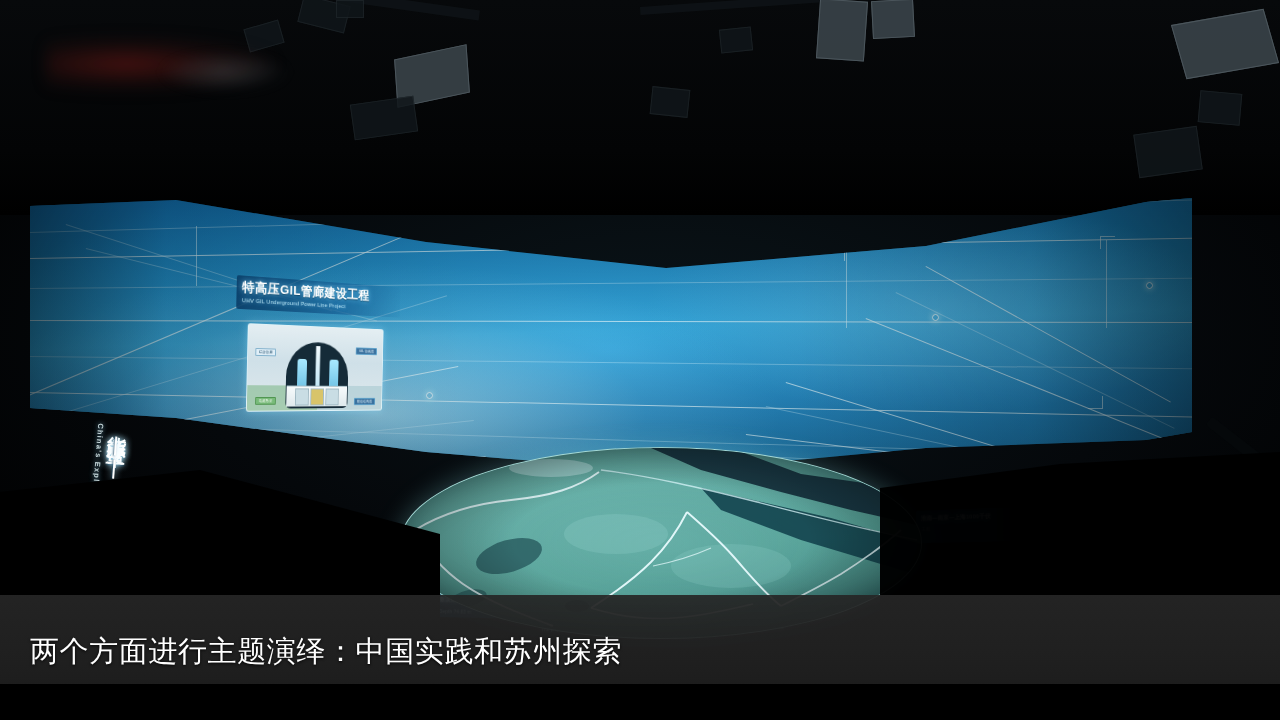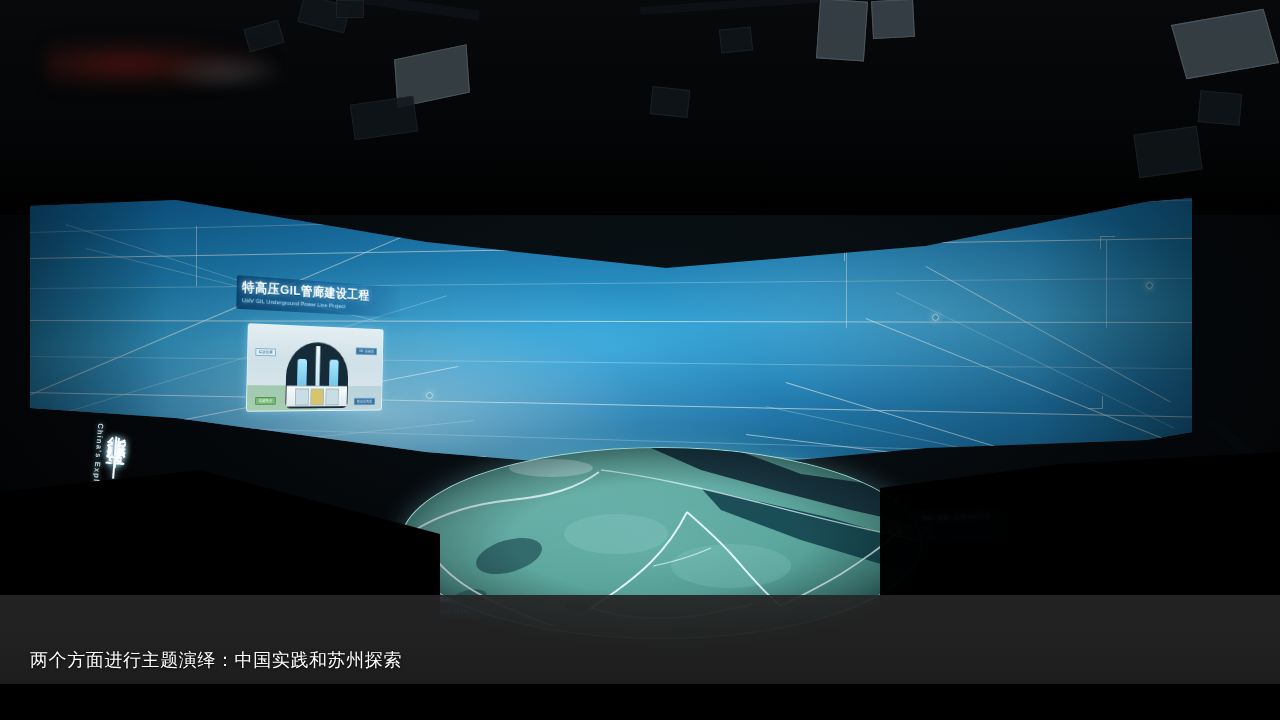--- a/index.html
+++ b/index.html
@@ -158,21 +158,21 @@
   .fp-svg{position:absolute;inset:0;}
   .fp-dark{position:absolute;inset:0;
       background:radial-gradient(ellipse 270px 100px at 50% 48%, rgba(0,0,0,0) 55%, rgba(0,0,0,.35) 100%);}
 
   
   .rail{position:absolute;background:#05080a;}
 
   
   .subbar{position:absolute;left:0;bottom:0;width:1280px;height:125px;
       background:linear-gradient(180deg, rgba(38,38,38,.93) 0%, rgba(32,32,32,.97) 55%, rgba(26,26,26,1) 100%);}
-  .subtext{position:absolute;left:30px;bottom:48px;color:#ffffff;font-size:18px;letter-spacing:.6px;
+  .subtext{position:absolute;left:30px;bottom:48px;color:#ffffff;font-size:29px;letter-spacing:.6px;
       font-family:"DejaVu Sans","Liberation Sans",sans-serif;
       text-shadow:0 1px 3px rgba(0,0,0,.9);}
   .bottom-black{position:absolute;left:0;bottom:0;width:1280px;height:36px;background:#000;}
 </style>
 </head>
 <body>
 
 <div id="stage">
 
   <div class="room-dark"></div>

